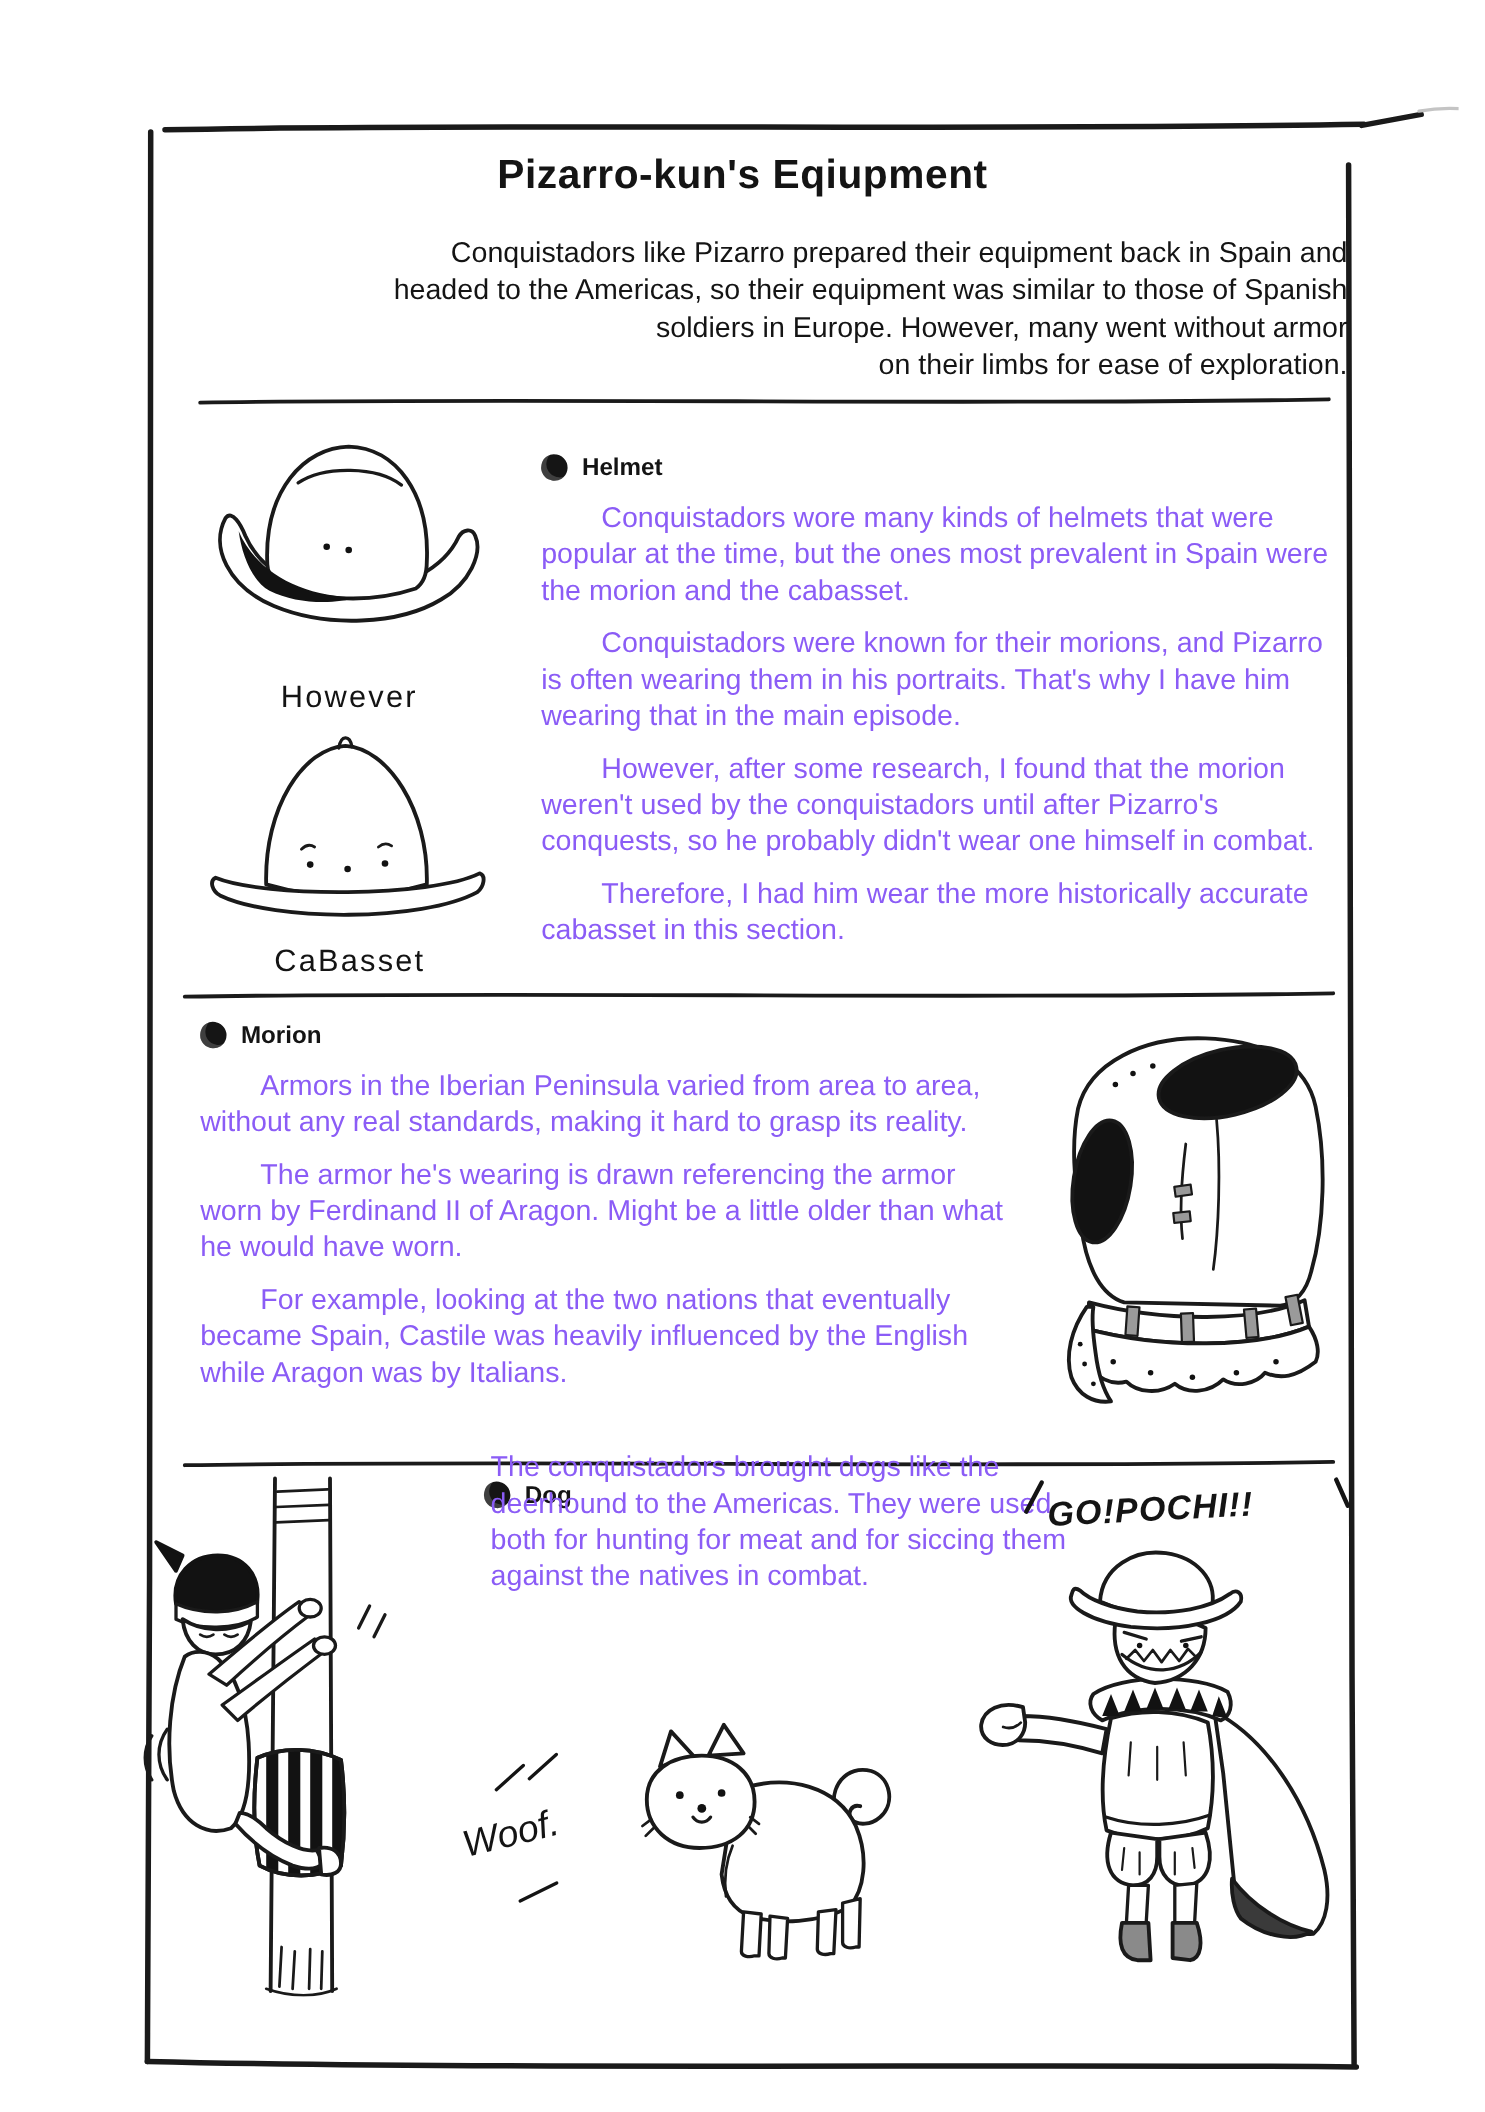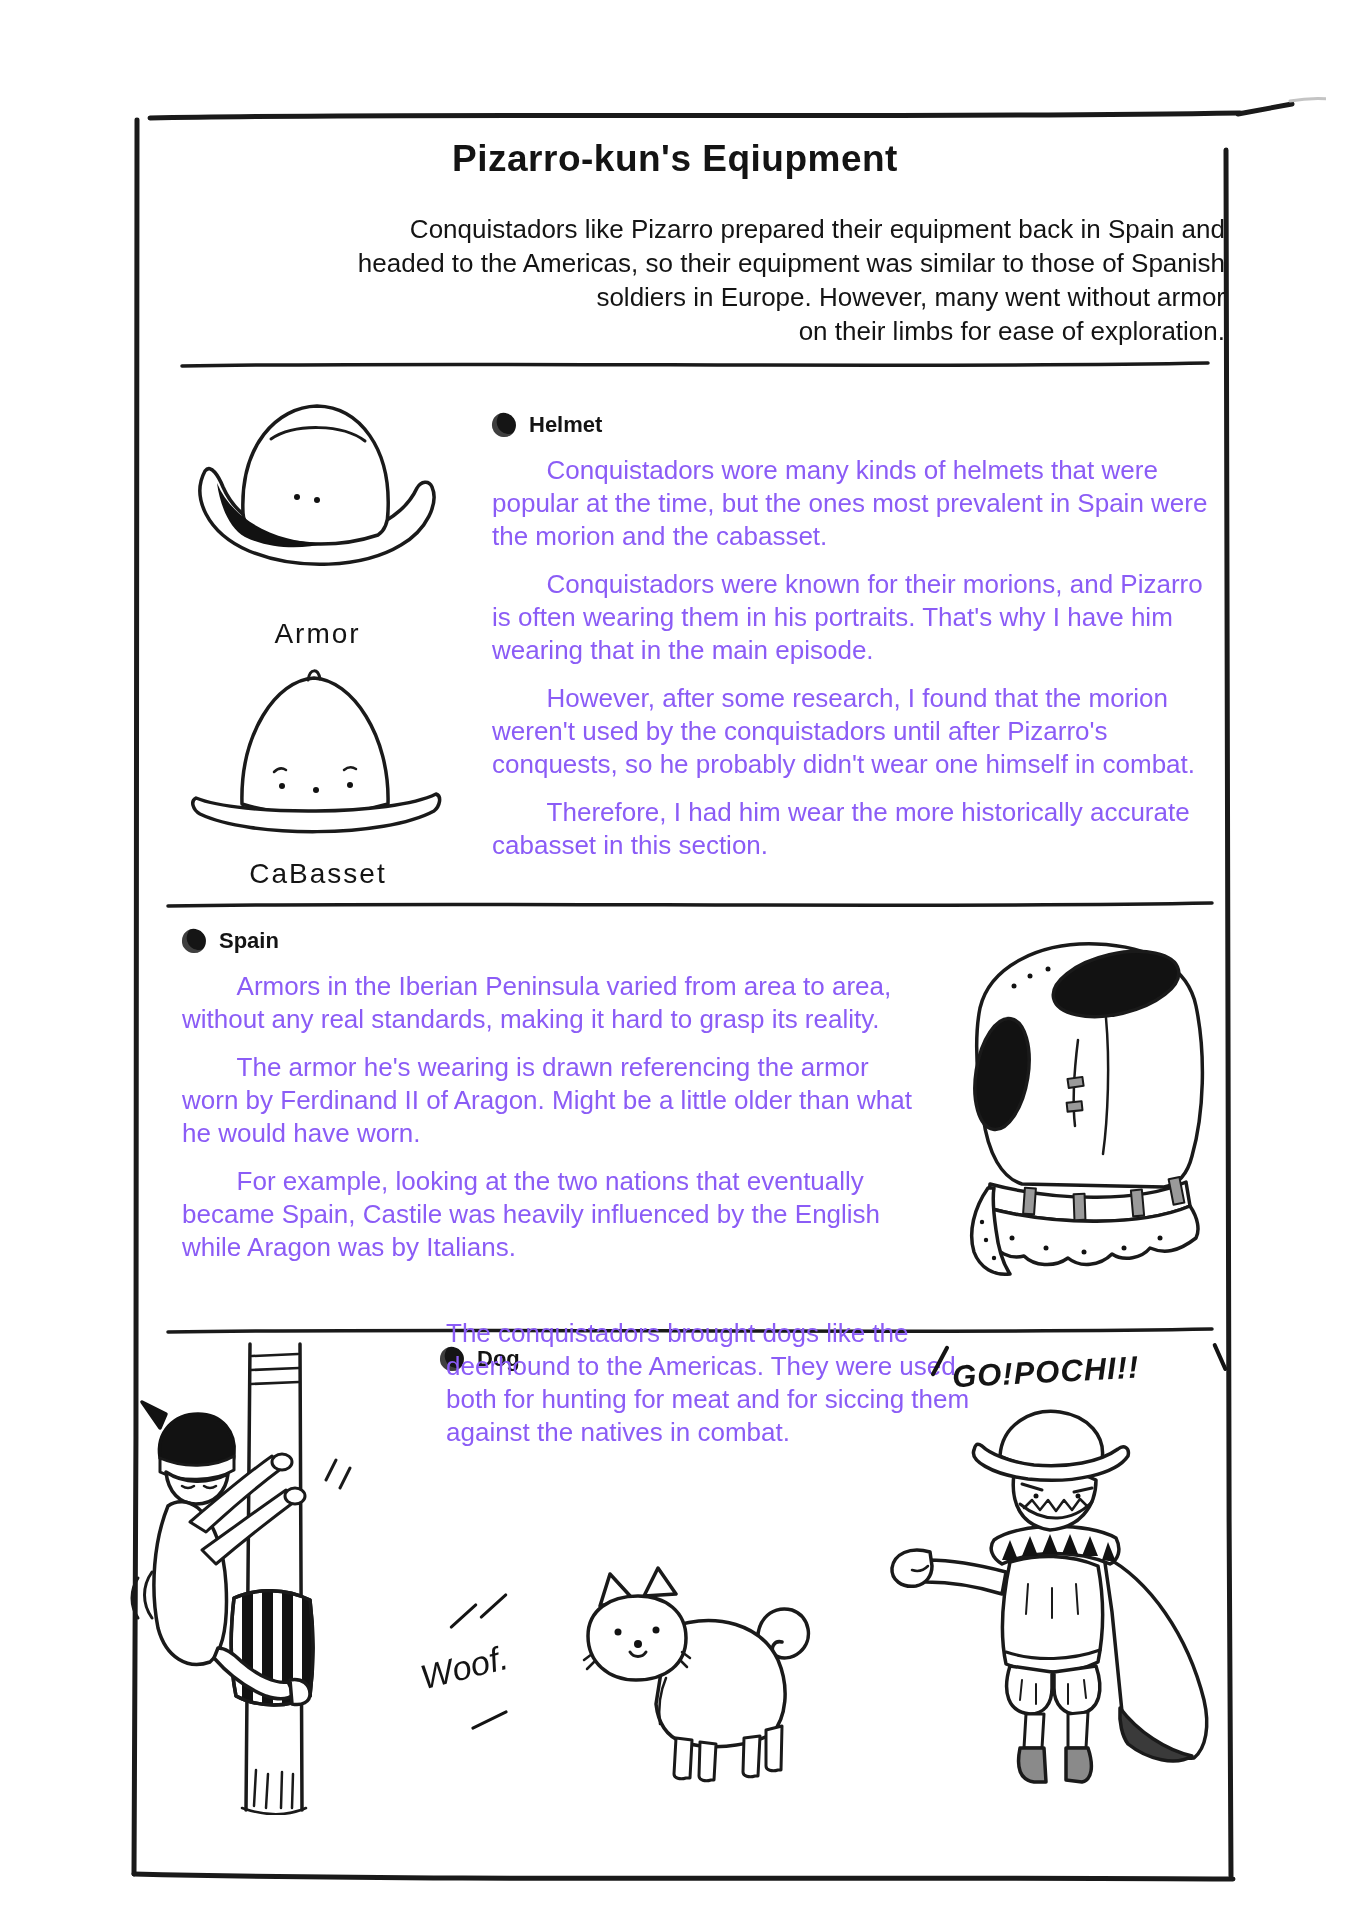--- a/index.html
+++ b/index.html
@@ -86,21 +86,21 @@
       <g fill="none" stroke="#1a1a1a" stroke-width="3.5" stroke-linecap="round" stroke-linejoin="round">
         <path fill="#ffffff" d="M20,86 C6,112 22,148 64,166 C112,186 178,183 216,160 C242,145 254,118 247,102 C244,95 236,96 232,103 C219,131 184,151 136,153 C90,155 53,136 38,102 C34,92 26,78 20,86 Z"></path>
         <path fill="#ffffff" d="M58,128 C55,60 92,22 132,21 C175,22 206,64 203,126 C203,138 199,146 193,150 C148,165 97,160 68,145 C61,140 58,135 58,128 Z"></path>
         <path fill="#121212" stroke="none" d="M32,98 C48,136 92,158 140,158 C118,165 84,164 60,152 C44,143 35,120 32,98 Z"></path>
         <path d="M86,54 C110,38 158,39 180,56" stroke-width="3"></path>
         <circle cx="112" cy="112" r="3" fill="#121212" stroke="none"></circle>
         <circle cx="132" cy="115" r="3" fill="#121212" stroke="none"></circle>
       </g>
     </svg>
   </div>
-  <div class="caption" style="left:185px;top:618px;width:265px;">Armor</div>
+  <div class="caption" style="left:185px;top:618px;width:265px;">However</div>
 
   <div class="abs" style="left:178px;top:652px;width:280px;height:200px;">
     <svg width="280" height="200" viewBox="0 0 280 200">
       <g fill="none" stroke="#1a1a1a" stroke-width="3.5" stroke-linecap="round" stroke-linejoin="round">
         <path fill="#ffffff" d="M64,152 C62,82 98,28 136,26 C174,28 212,84 210,152 C162,166 112,166 64,152 Z"></path>
         <path d="M130,28 C132,16 140,16 142,27" stroke-width="3"></path>
         <path fill="#ffffff" d="M18,146 C62,164 214,164 258,142 C264,144 262,154 256,159 C206,186 72,186 22,162 C15,158 12,149 18,146 Z"></path>
         <circle cx="104" cy="134" r="3" fill="#121212" stroke="none"></circle>
         <circle cx="138" cy="138" r="3" fill="#121212" stroke="none"></circle>
         <circle cx="172" cy="133" r="3" fill="#121212" stroke="none"></circle>
@@ -117,21 +117,21 @@
   </div>
   <div class="abs body-text" style="left:492px;top:454px;width:730px;">
     <p class="para">Conquistadors wore many kinds of helmets that were popular at the time, but the ones most prevalent in Spain were the morion and the cabasset.</p>
     <p class="para">Conquistadors were known for their morions, and Pizarro is often wearing them in his portraits. That's why I have him wearing that in the main episode.</p>
     <p class="para">However, after some research, I found that the morion weren't used by the conquistadors until after Pizarro's conquests, so he probably didn't wear one himself in combat.</p>
     <p class="para">Therefore, I had him wear the more historically accurate cabasset in this section.</p>
   </div>
 
   <div class="abs heading" style="left:182px;top:928px;">
     <span class="bullet"></span>
-    <span>Spain</span>
+    <span>Morion</span>
   </div>
   <div class="abs body-text" style="left:182px;top:970px;width:745px;">
     <p class="para">Armors in the Iberian Peninsula varied from area to area, without any real standards, making it hard to grasp its reality.</p>
     <p class="para">The armor he's wearing is drawn referencing the armor worn by Ferdinand II of Aragon. Might be a little older than what he would have worn.</p>
     <p class="para">For example, looking at the two nations that eventually became Spain, Castile was heavily influenced by the English while Aragon was by Italians.</p>
   </div>
 
   <div class="abs" style="left:928px;top:922px;width:295px;height:392px;">
     <svg width="295" height="392" viewBox="0 0 295 392">
       <g fill="none" stroke="#1a1a1a" stroke-width="3.5" stroke-linecap="round" stroke-linejoin="round">

